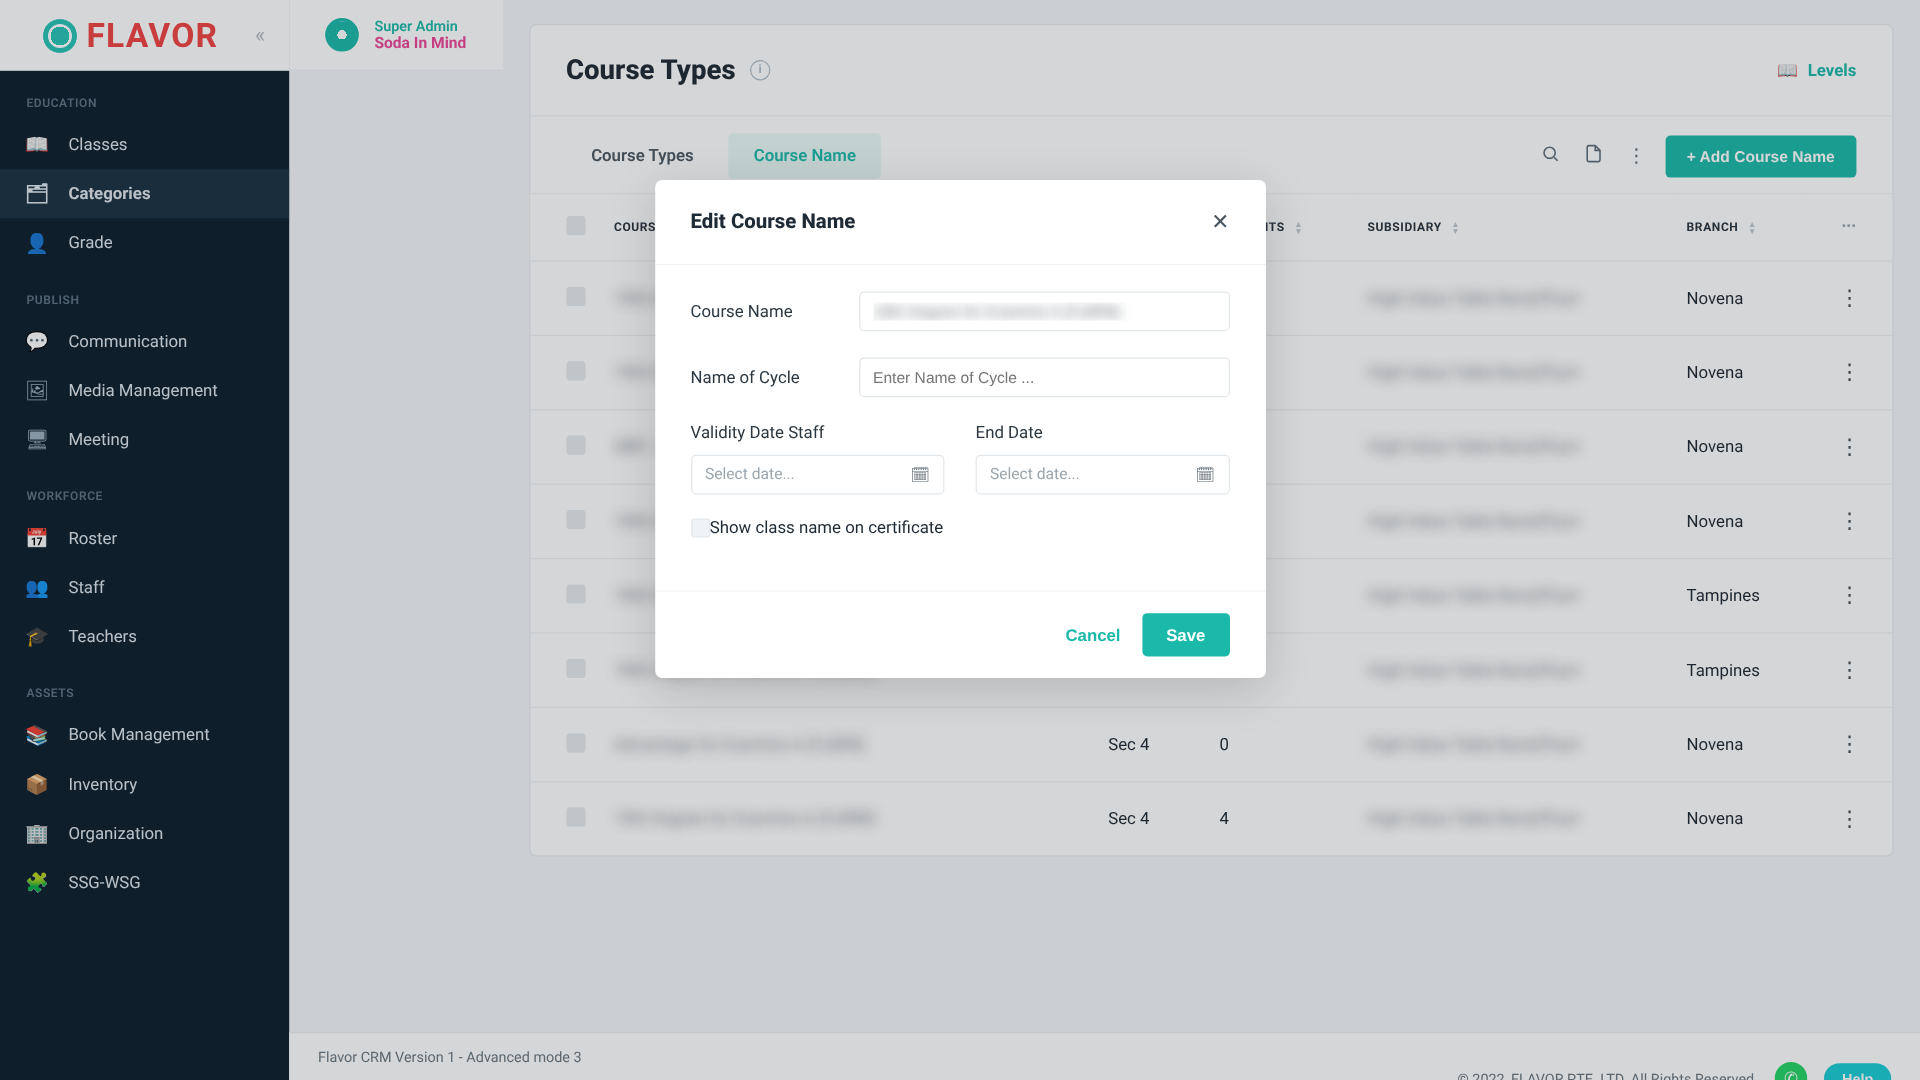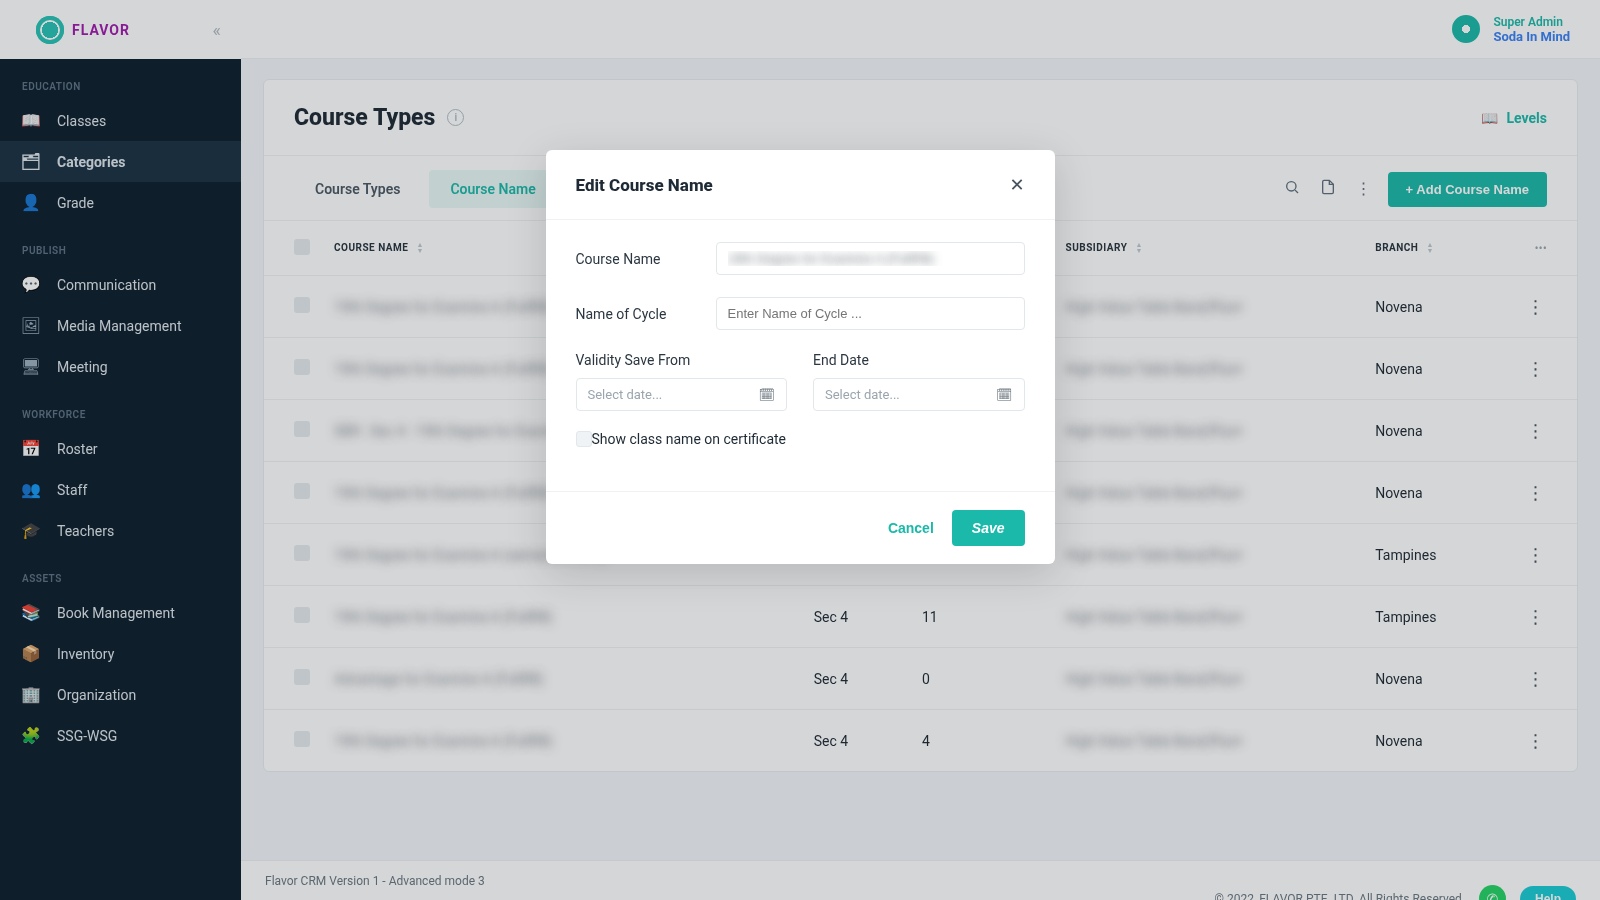--- a/index.html
+++ b/index.html
@@ -22,21 +22,21 @@
   color:#d1dbe3;
   flex-shrink:0;
   display:flex;
   flex-direction:column;
 }
 .logo-row{
   height:59px;
   display:flex;align-items:center;justify-content:space-between;
   padding:0 20px 0 36px;background:#ffffff;
 }
-.logo{display:flex;align-items:center;gap:8px;font-weight:700;font-size:14px;color:#a21caf;letter-spacing:1px;}
+.logo{display:flex;align-items:center;gap:8px;font-weight:700;font-size:28px;color:#ef4444;letter-spacing:1px;}
 .logo-mark{
   width:28px;height:28px;border-radius:50%;
   background:radial-gradient(circle at 50% 50%,#28c2b5 0 40%,#ffffff 40% 55%,#28c2b5 55% 100%);
   box-shadow:inset 0 0 0 4px #28c2b5;
 }
 .collapse-btn{color:#b4bcc3;font-size:18px;}
 .sidebar-scroll{flex:1;overflow-y:auto;padding-bottom:40px;}
 .side-section-label{
   padding:22px 22px 8px 22px;
   font-size:10px;letter-spacing:0.5px;color:#5f7384;font-weight:600;
@@ -45,33 +45,33 @@
 .side-item{
   display:flex;align-items:center;gap:17px;
   padding:11px 22px;font-size:14px;color:#dfe6ec;
   cursor:pointer;
 }
 .side-item.active{background:#1b3144;font-weight:700;}
 .side-icon{width:18px;display:flex;justify-content:center;color:#9db0c0;font-size:16px;}
 .side-item.active .side-icon{color:#dfe6ec;}
 
 
-.main{flex:1;display:flex;flex-direction:column;min-width:0;}
+.main{flex:1;display:flex;flex-direction:row;min-width:0;}
 .topbar{
   height:59px;background:#ffffff;display:flex;align-items:center;justify-content:flex-end;
   padding:0 30px;border-bottom:1px solid #ecf0f3;
 }
 .user-block{display:flex;align-items:center;gap:13px;}
 .avatar-badge{
   width:28px;height:28px;border-radius:50%;
   background:radial-gradient(circle,#fff 0 25%,#1bb9aa 25% 100%);
   border:3px solid #1bb9aa;
 }
 .user-text .role{color:#1bb9aa;font-size:12px;font-weight:600;}
-.user-text .org{font-size:13px;font-weight:700;color:#3b82f6;}
+.user-text .org{font-size:13px;font-weight:700;color:#ec4899;}
 
 
 .page-wrap{flex:1;overflow:auto;padding:20px 22px 60px 22px;position:relative;}
 .card{background:#ffffff;border-radius:6px;border:1px solid #e8ecef;}
 .page-header{display:flex;align-items:center;justify-content:space-between;padding:24px 30px;border-bottom:1px solid #eef2f4;}
 .page-title{font-size:23px;font-weight:800;display:flex;align-items:center;gap:12px;}
 .info-circle{width:17px;height:17px;border:1.5px solid #b1bdc6;border-radius:50%;
   display:flex;align-items:center;justify-content:center;font-size:10px;color:#b1bdc6;font-weight:700;}
 .levels-btn{display:flex;align-items:center;gap:8px;color:#1bb9aa;font-weight:700;font-size:14px;}
 
@@ -121,21 +121,21 @@
 .two-col{display:flex;gap:26px;}
 .col{flex:1;}
 .col label{display:block;font-size:14px;margin-bottom:10px;color:#2b3741;}
 .date-input{display:flex;align-items:center;justify-content:space-between;color:#9aa5ae;}
 .cal-icon{color:#59666f;}
 .small-check{display:flex;align-items:center;margin:20px 0 18px 0;}
 .small-check .checkbox{width:16px;height:16px;border-radius:3px;background:#f0f3f5;border:1px solid #e2e7eb;}
 .pct-input{width:68px;height:33px;border:1px solid #e2e7eb;border-radius:4px;text-align:center;font-size:13px;color:#9aa5ae;margin-left:14px;}
 .modal-foot{border-top:1px solid #eef2f4;padding:18px 30px;display:flex;justify-content:flex-end;gap:18px;}
 .btn-cancel{background:none;border:none;color:#1bb9aa;font-weight:700;font-size:14px;cursor:pointer;margin-left:24px;}
-.btn-save{background:#1bb9aa;color:#fff;border:none;border-radius:4px;padding:10px 20px;font-weight:700;font-size:14px;cursor:pointer;font-style:italic;}
+.btn-save{background:#1bb9aa;color:#fff;border:none;border-radius:4px;padding:10px 20px;font-weight:700;font-size:14px;cursor:pointer;}
 
 .kebab{display:inline-block;line-height:4px;}
 </style>
 </head>
 <body>
 
 <div class="app">
 
   <aside class="sidebar">
     <div class="logo-row">
@@ -369,21 +369,21 @@
       </div>
 
 
       <div class="form-row">
         <label class="f-label">Name of Cycle</label>
         <input class="f-input" placeholder="Enter Name of Cycle ..." style="">
       </div>
 
       <div class="two-col">
         <div class="col">
-          <label>Validity Save From</label>
+          <label>Validity Date Staff</label>
           <div class="date-input">
             <span>Select date...</span>
             <span class="cal-icon">🗓</span>
           </div>
         </div>
         <div class="col">
           <label>End Date</label>
           <div class="date-input">
             <span>Select date...</span>
             <span class="cal-icon">🗓</span>

